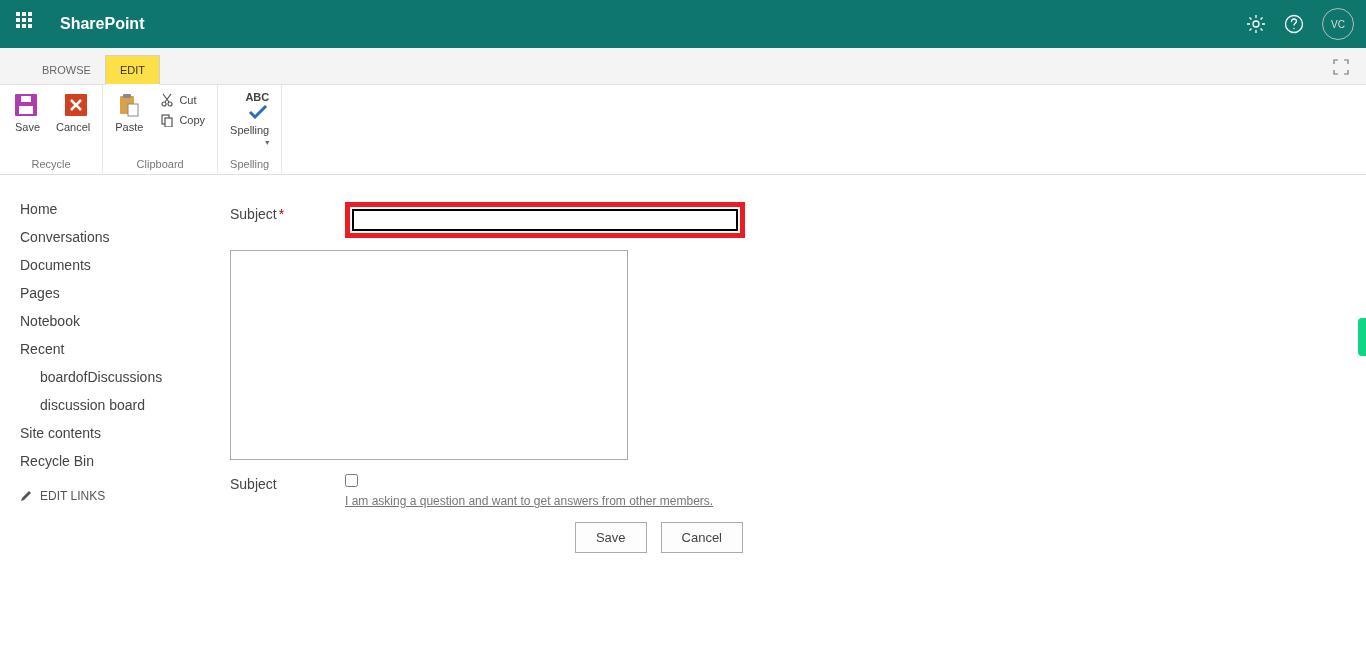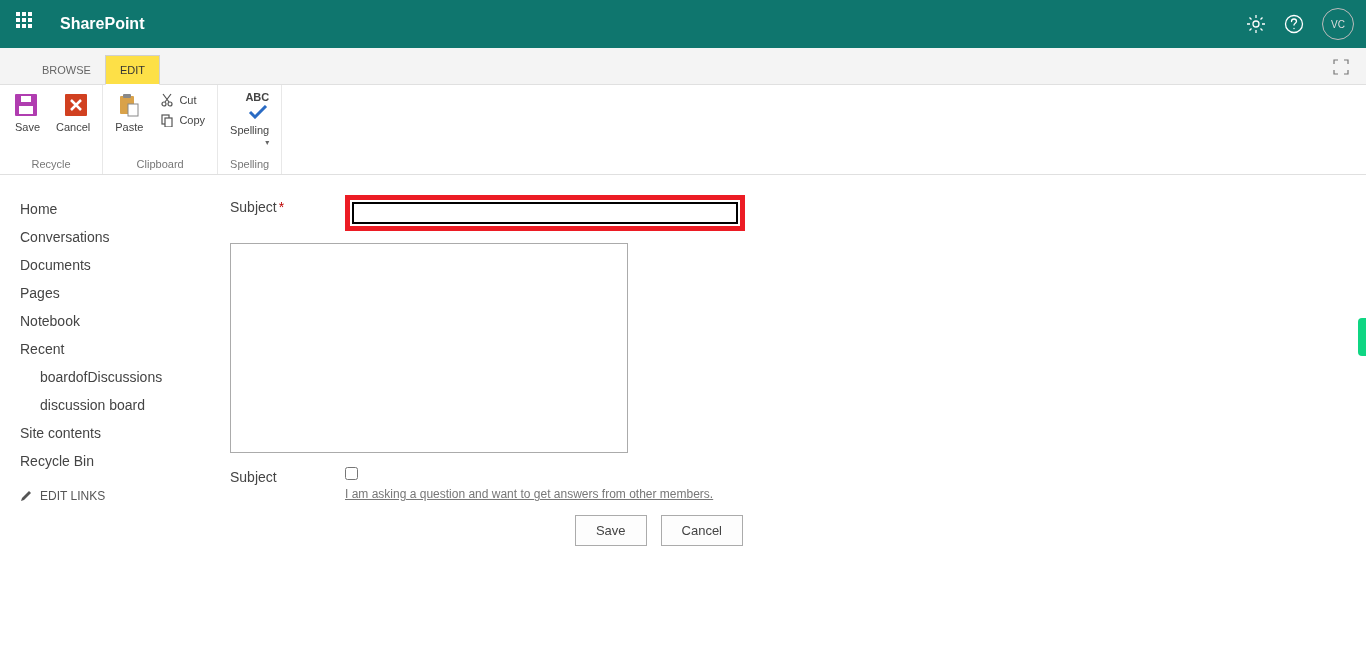--- a/index.html
+++ b/index.html
@@ -31,21 +31,21 @@
     .spelling-arrow { font-size: 8px; color: #666; text-align: center; }
 
     .content { display: flex; padding: 20px 0 0 20px; }
     .left-nav { width: 190px; padding-right: 10px; }
     .left-nav-item { padding: 6px 0; color: #444; font-size: 14px; cursor: pointer; }
     .left-nav-sub { padding-left: 20px; }
     .edit-links { display: flex; align-items: center; gap: 8px; padding-top: 14px; font-size: 12px; color: #555; cursor: pointer; }
     .pencil-icon { width: 12px; height: 12px; }
 
     .form-area { padding-left: 20px; }
-    .form-row { display: flex; margin-bottom: 12px; }
+    .form-row { display: flex; margin-bottom: 12px; margin-top: 7px; }
     .form-label { width: 115px; font-size: 14px; color: #444; padding-top: 4px; }
     .form-label .req { color: #b00; margin-left: 2px; }
     .subject-wrap { border: 5px solid #ec1c24; padding: 2px; }
     .subject-input { width: 386px; height: 22px; border: 2px solid #000; padding: 0 4px; font-size: 13px; background: #fff; }
     .body-textarea { width: 398px; height: 210px; border: 1px solid #ababab; padding: 4px; font-size: 13px; font-family: inherit; resize: none; background: #fff; }
     .question-check { margin-top: 2px; }
     .question-help { font-size: 12px; color: #777; margin-top: 4px; text-decoration: underline; }
     .form-buttons { display: flex; gap: 14px; justify-content: flex-end; width: 513px; margin-top: 14px; }
     .form-btn { border: 1px solid #ababab; background: #fdfdfd; padding: 7px 20px; font-size: 13px; cursor: pointer; color: #444; }
     

